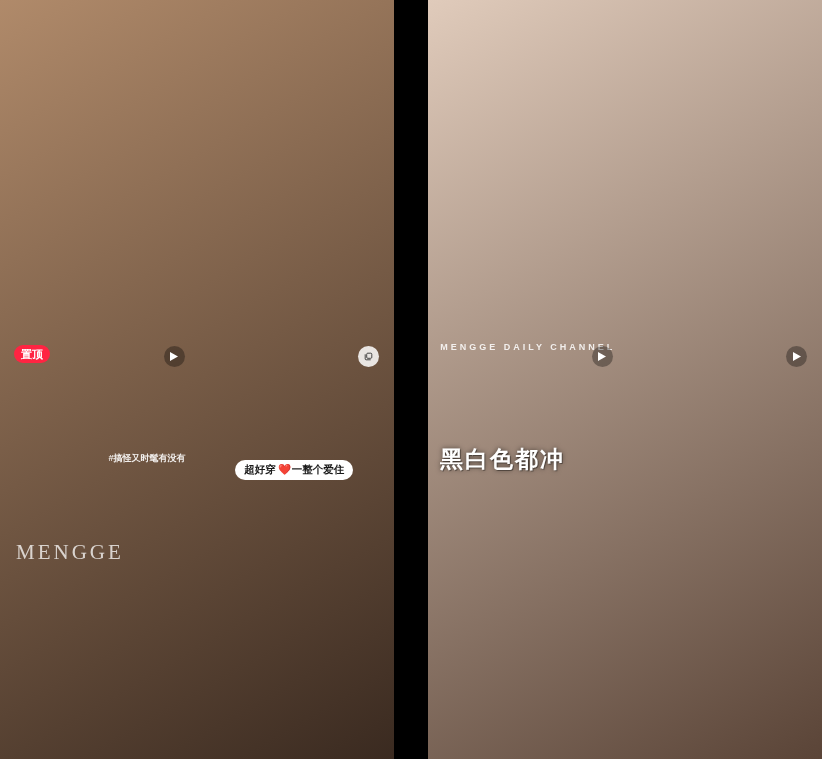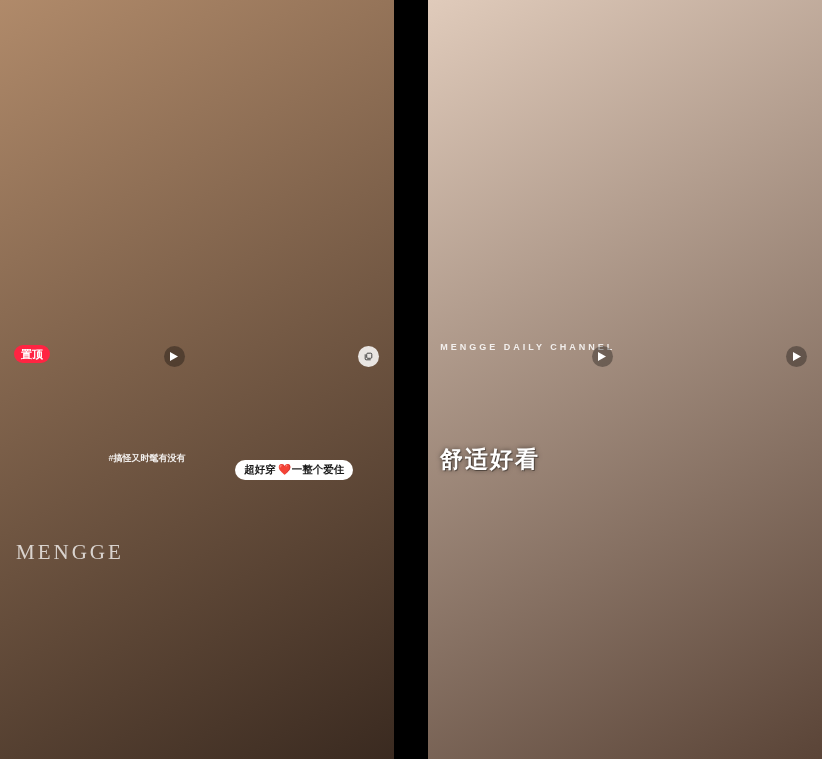--- a/index.html
+++ b/index.html
@@ -591,21 +591,21 @@
       <div class="grid">
         <div class="note">
           <div class="note-cover">
             <div class="ph ph-shoes"></div>
             <div class="cover-channel">MENGGE DAILY CHANNEL</div>
             <div class="play-btn">
               <svg width="8" height="9" viewBox="0 0 8 9" aria-hidden="true">
                   <path d="M0 0l8 4.5L0 9z" fill="#fff"></path>
                 </svg>
             </div>
-            <div class="cover-title-big" style="top:41%">舒适好看</div>
+            <div class="cover-title-big" style="top:41%">黑白色都冲</div>
           </div>
           <div class="note-title">6双百搭小白鞋！舒适好看～365天想天天都穿</div>
           <div class="note-foot">
             <div class="note-avatar">
                 <div class="ph ph-av3"></div>
               </div>
             <div class="note-author">梦戈</div>
             <div class="note-likes">
               <svg width="13" height="12" viewBox="0 0 14 13" aria-hidden="true">
                 <path d="M7 11.6S1 8.2 1 4.5A3 3 0 0 1 7 3a3 3 0 0 1 6 1.5c0 3.7-6 7.1-6 7.1z" fill="none" stroke="#a5a5a5" stroke-width="1.1"></path>

